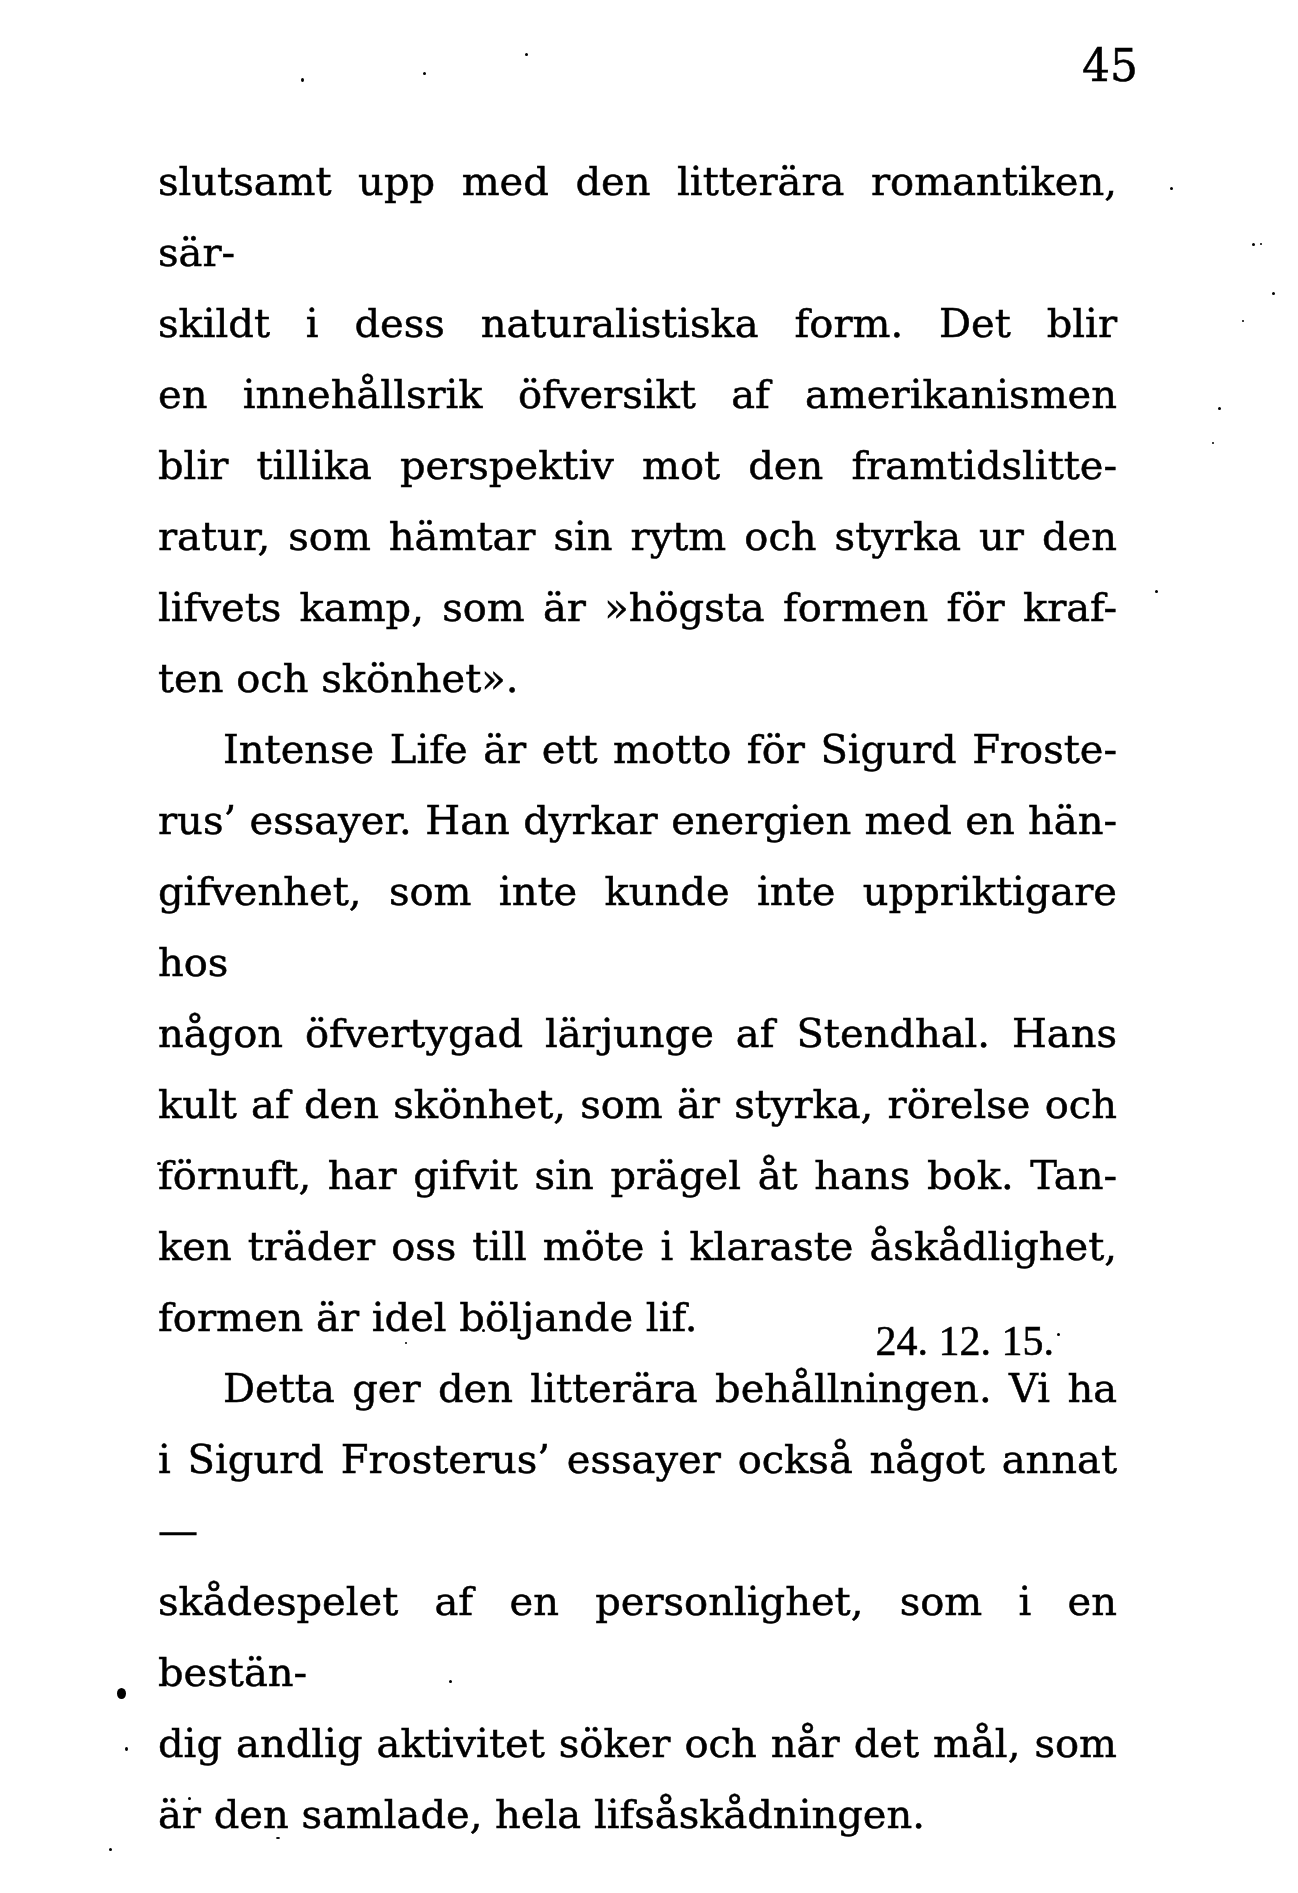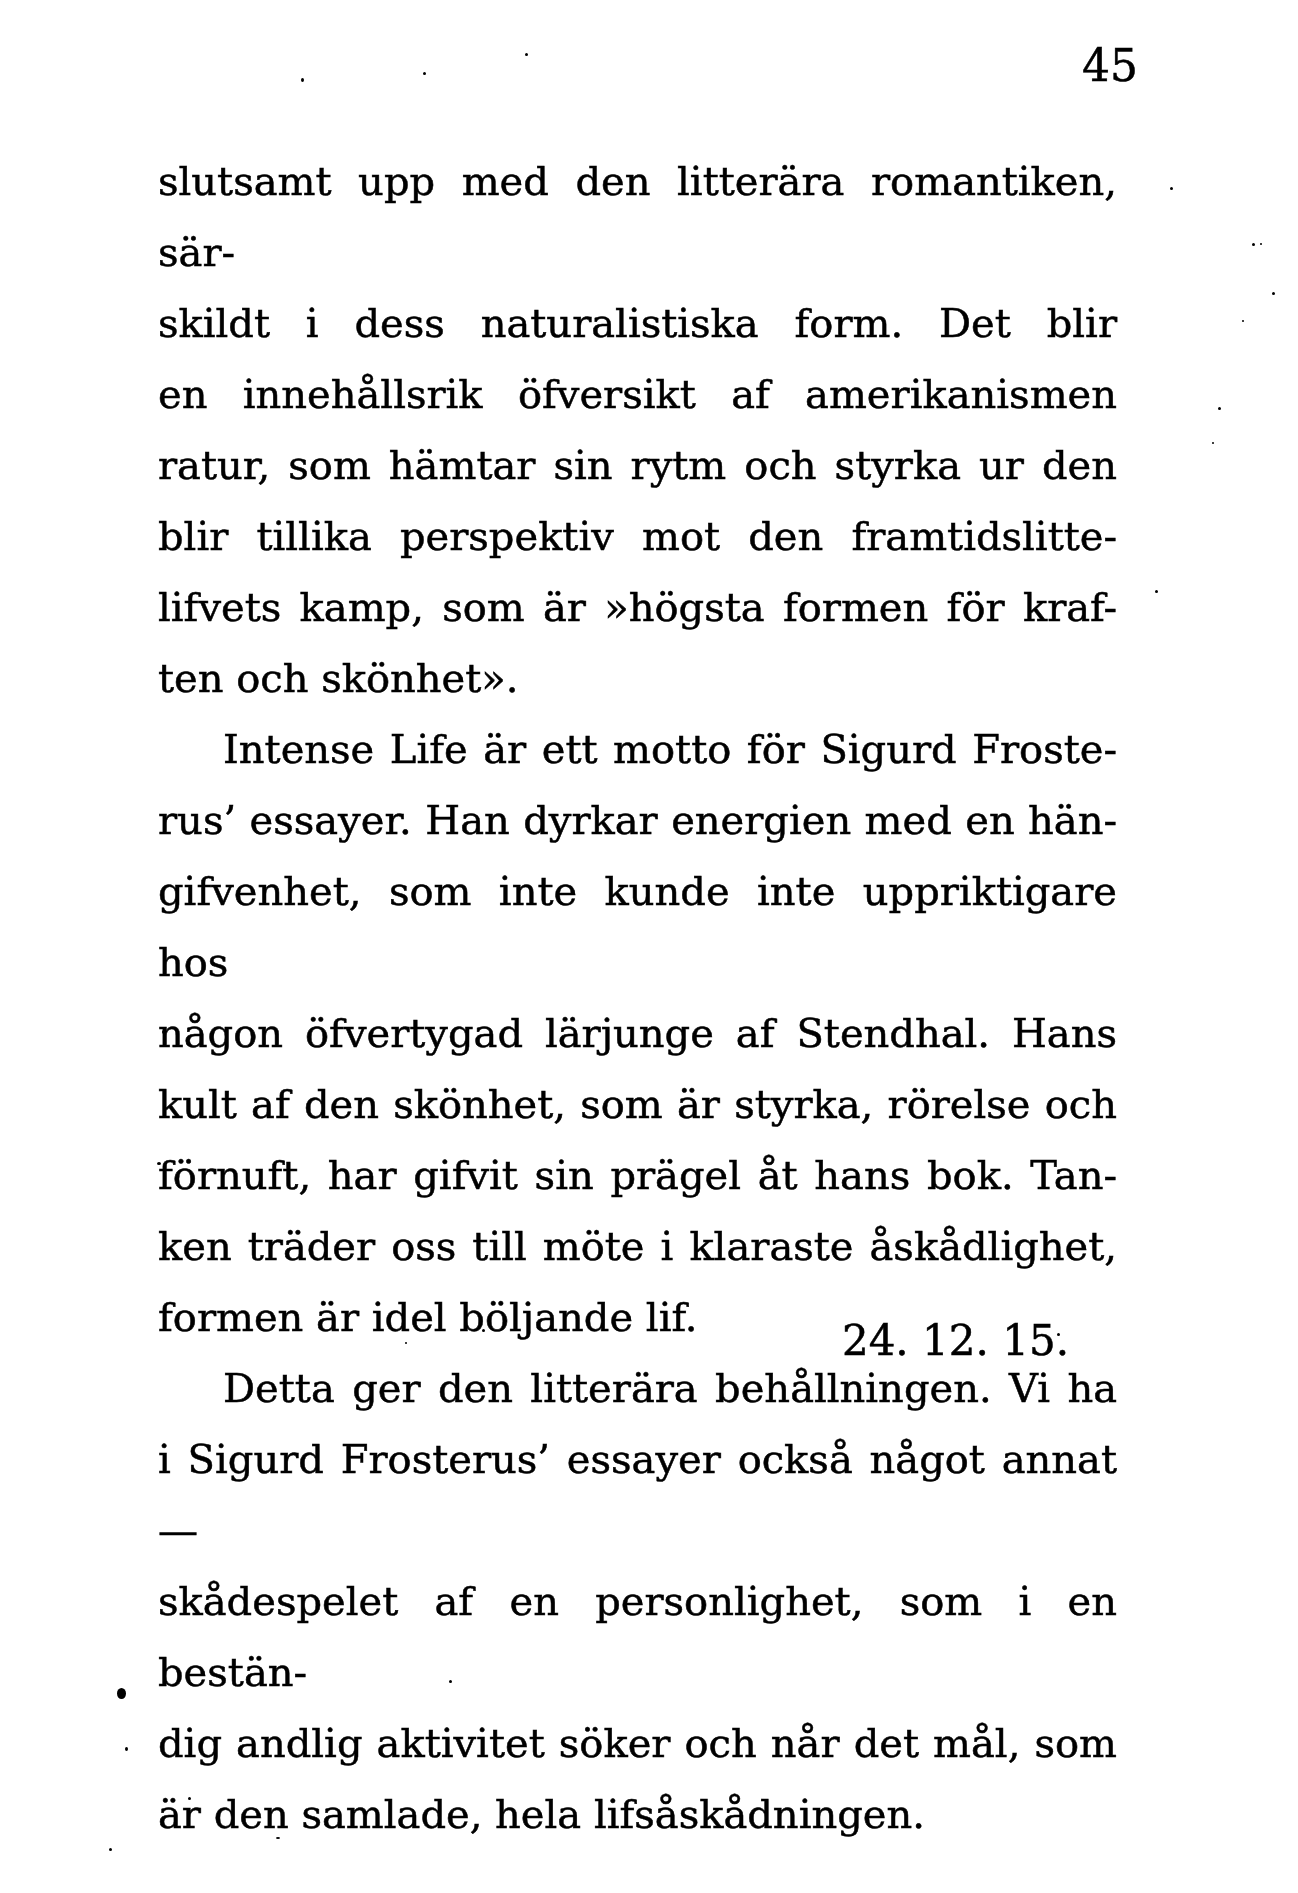--- a/index.html
+++ b/index.html
@@ -40,42 +40,43 @@
     text-align: justify;
     text-align-last: justify;
     text-justify: inter-word;
   }
   .line.ind {
     text-indent: 65px;
   }
   .date-line {
     position: absolute;
     top: 1320px;
-    right: 229px;
+    right: 244px;
     font-size: 42px;
     line-height: 1;
+    font-family: Liberation Serif, serif;
   }
   .speck {
     position: absolute;
     background: #000;
     border-radius: 50%;
   }
 </style>
 </head>
 <body>
 
 <div class="page">
   <div class="page-number">45</div>
 
   <div class="body-text" id="body-text">
       <div class="line just">slutsamt upp med den litterära romantiken, sär-</div>
       <div class="line just">skildt i dess naturalistiska form. Det blir</div>
       <div class="line just">en innehållsrik öfversikt af amerikanismen</div>
+      <div class="line just">blir tillika perspektiv mot den framtidslitte-</div>
       <div class="line just">ratur, som hämtar sin rytm och styrka ur den</div>
-      <div class="line just">blir tillika perspektiv mot den framtidslitte-</div>
       <div class="line just">lifvets kamp, som är »högsta formen för kraf-</div>
       <div class="line">ten och skönhet».</div>
       <div class="line just ind">Intense Life är ett motto för Sigurd Froste-</div>
       <div class="line just">rus’ essayer. Han dyrkar energien med en hän-</div>
       <div class="line just">gifvenhet, som inte kunde inte uppriktigare hos</div>
       <div class="line just">någon öfvertygad lärjunge af Stendhal. Hans</div>
       <div class="line just">kult af den skönhet, som är styrka, rörelse och</div>
       <div class="line just">förnuft, har gifvit sin prägel åt hans bok. Tan-</div>
       <div class="line just">ken träder oss till möte i klaraste åskådlighet,</div>
       <div class="line">formen är idel böljande lif.</div>

